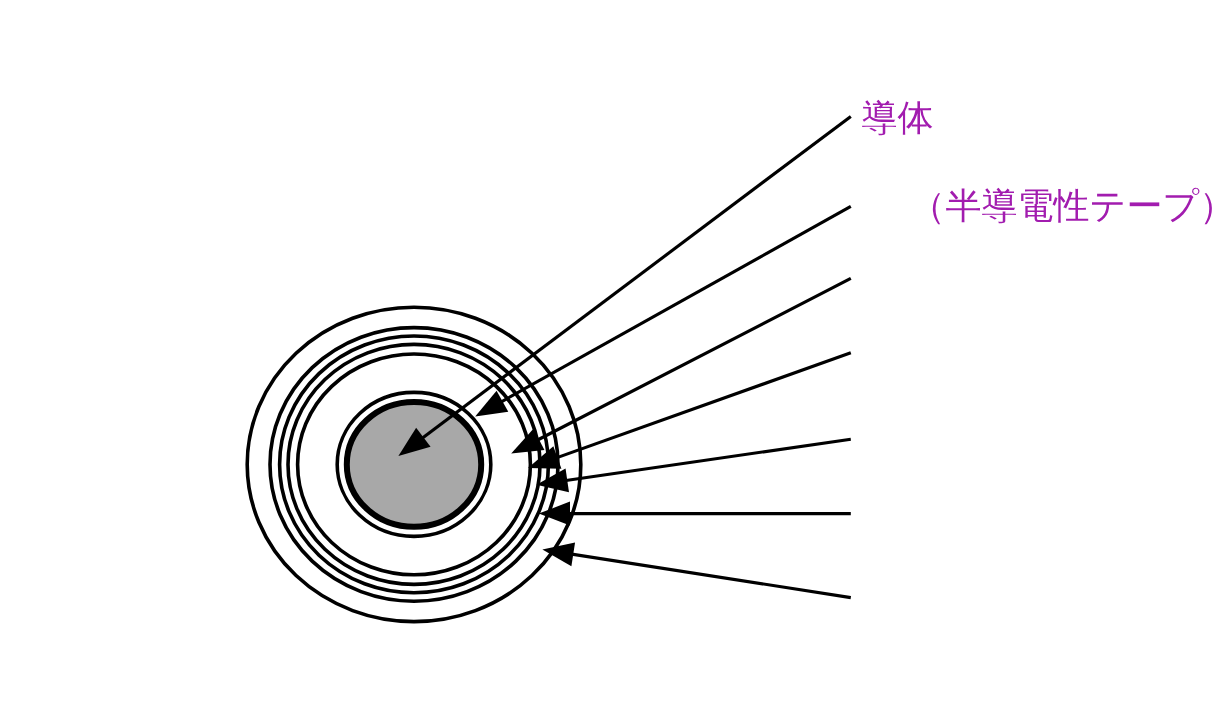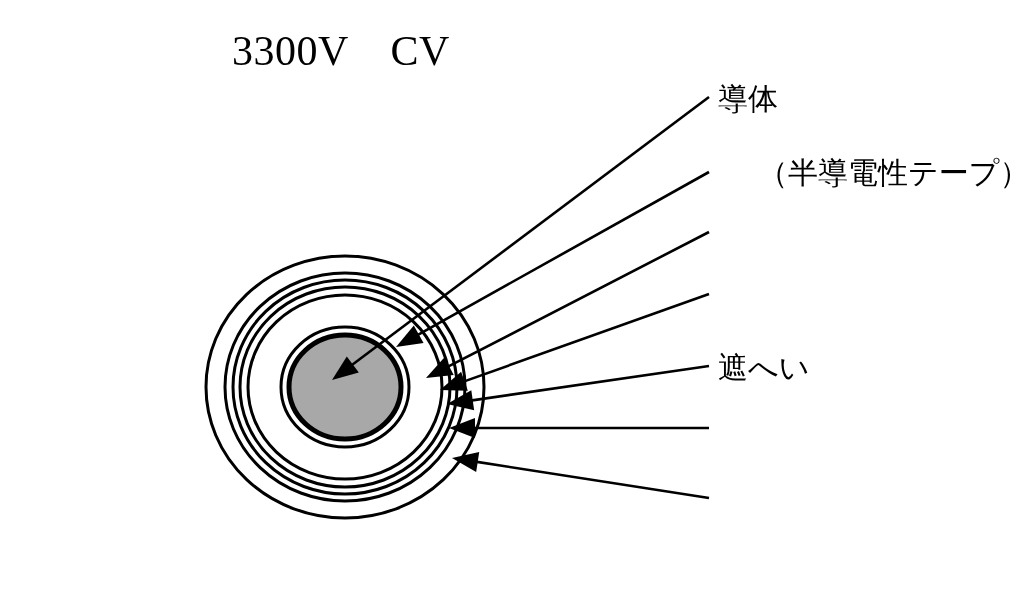--- a/index.html
+++ b/index.html
@@ -32,37 +32,36 @@
     line-height: 1;
     letter-spacing: 0.5px;
     white-space: pre;
     color: #000;
   }
   .label-text {
     position: absolute;
     font-size: 30px;
     line-height: 1;
     white-space: pre;
-    color: #000000;
+    color: #a21caf;
     font-family: "Liberation Serif", "DejaVu Serif", serif;
   }
   .lbl-0 { left: 718px; top: 84px; }
   .lbl-1 { left: 736px; top: 158px; margin-left: 22px; }
   .lbl-2 { left: 718px; top: 219px; }
   .lbl-3 { left: 718px; top: 281px; }
   .lbl-4 { left: 718px; top: 353px; }
   .lbl-5 { left: 718px; top: 415px; }
   .lbl-6 { left: 718px; top: 485px; }
 </style>
 </head>
 <body>
 
 <div id="canvas">
 
-  <div class="title-text">3300V　CV</div>
 
   <svg id="diagram-svg" viewBox="0 0 1022 590">
     <g id="layers-group">
         <ellipse cx="345" cy="387" rx="139" ry="131" fill="#ffffff" stroke="#000000" stroke-width="3"></ellipse>
         <ellipse cx="345" cy="387" rx="120" ry="114" fill="#ffffff" stroke="#000000" stroke-width="3"></ellipse>
         <ellipse cx="345" cy="387" rx="112" ry="107" fill="#ffffff" stroke="#000000" stroke-width="3"></ellipse>
         <ellipse cx="345" cy="387" rx="105" ry="100" fill="#ffffff" stroke="#000000" stroke-width="3"></ellipse>
         <ellipse cx="345" cy="387" rx="97" ry="92" fill="#ffffff" stroke="#000000" stroke-width="3"></ellipse>
         <ellipse cx="345" cy="387" rx="64" ry="60" fill="#ffffff" stroke="#000000" stroke-width="3"></ellipse>
         <ellipse cx="345" cy="387" rx="56" ry="52" fill="#a8a8a8" stroke="#000000" stroke-width="5"></ellipse>
@@ -80,15 +79,14 @@
         <polygon points="447,404 471.2954083010182,390.3716055425881 474.166134406238,410.1645065838404" fill="#000000"></polygon>
         <line x1="709" y1="428" x2="471" y2="428" stroke="#000000" stroke-width="2.6"></line>
         <polygon points="449,428 475,418 475,438" fill="#000000"></polygon>
         <line x1="709" y1="498" x2="473.73827675586324" y2="461.3833893783445" stroke="#000000" stroke-width="2.6"></line>
         <polygon points="452,458 479.2285949743586,452.11751619446926 476.1527864485909,471.87958597252674" fill="#000000"></polygon>
       </g>
   </svg>
 
   <div class="label-text lbl-0">導体</div>
   <div class="label-text lbl-1">（半導電性テープ）</div>
-  <div class="label-text lbl-4">遮へい</div>
 
 </div>
 
 </body></html>

